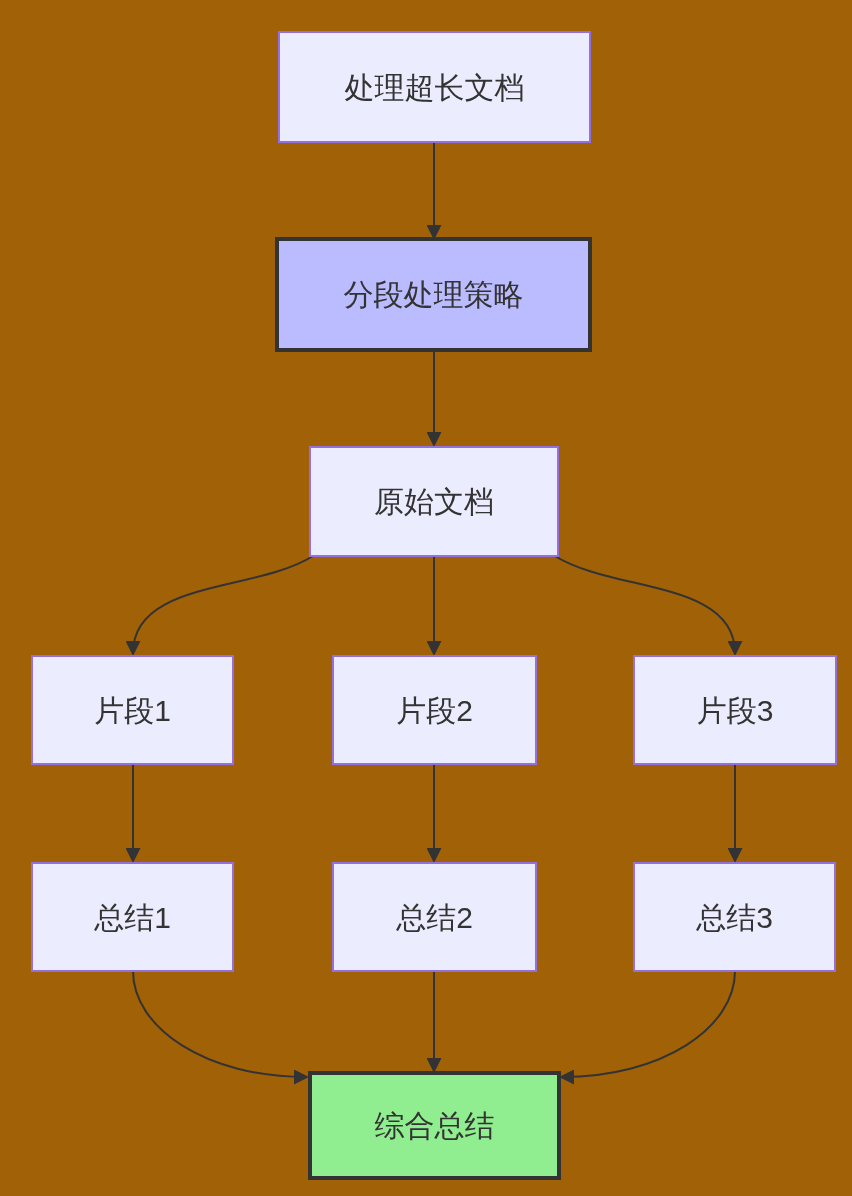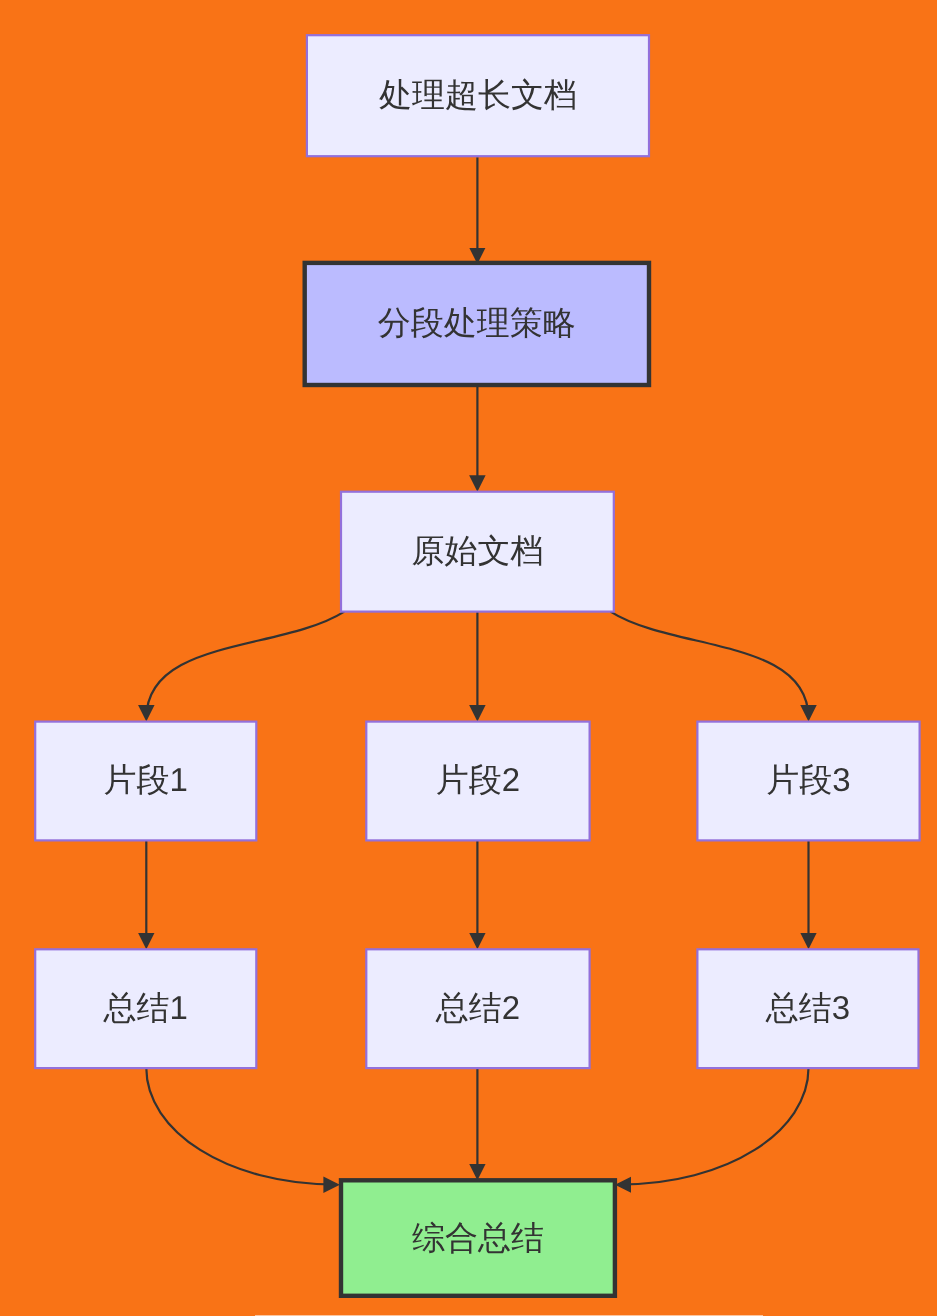--- a/index.html
+++ b/index.html
@@ -4,21 +4,21 @@
 <style>
   html, body {
     margin: 0;
     padding: 0;
     background: #ffffff;
   }
   .stage {
     position: relative;
     width: 852px;
     height: 1196px;
-    background: #f97316;
+    background: #a16207;
     overflow: hidden;
   }
   svg { display: block; }
   .node-label {
     font-family: "Liberation Sans", sans-serif;
     font-weight: 400;
   }
 </style>
 </head>
 <body>

